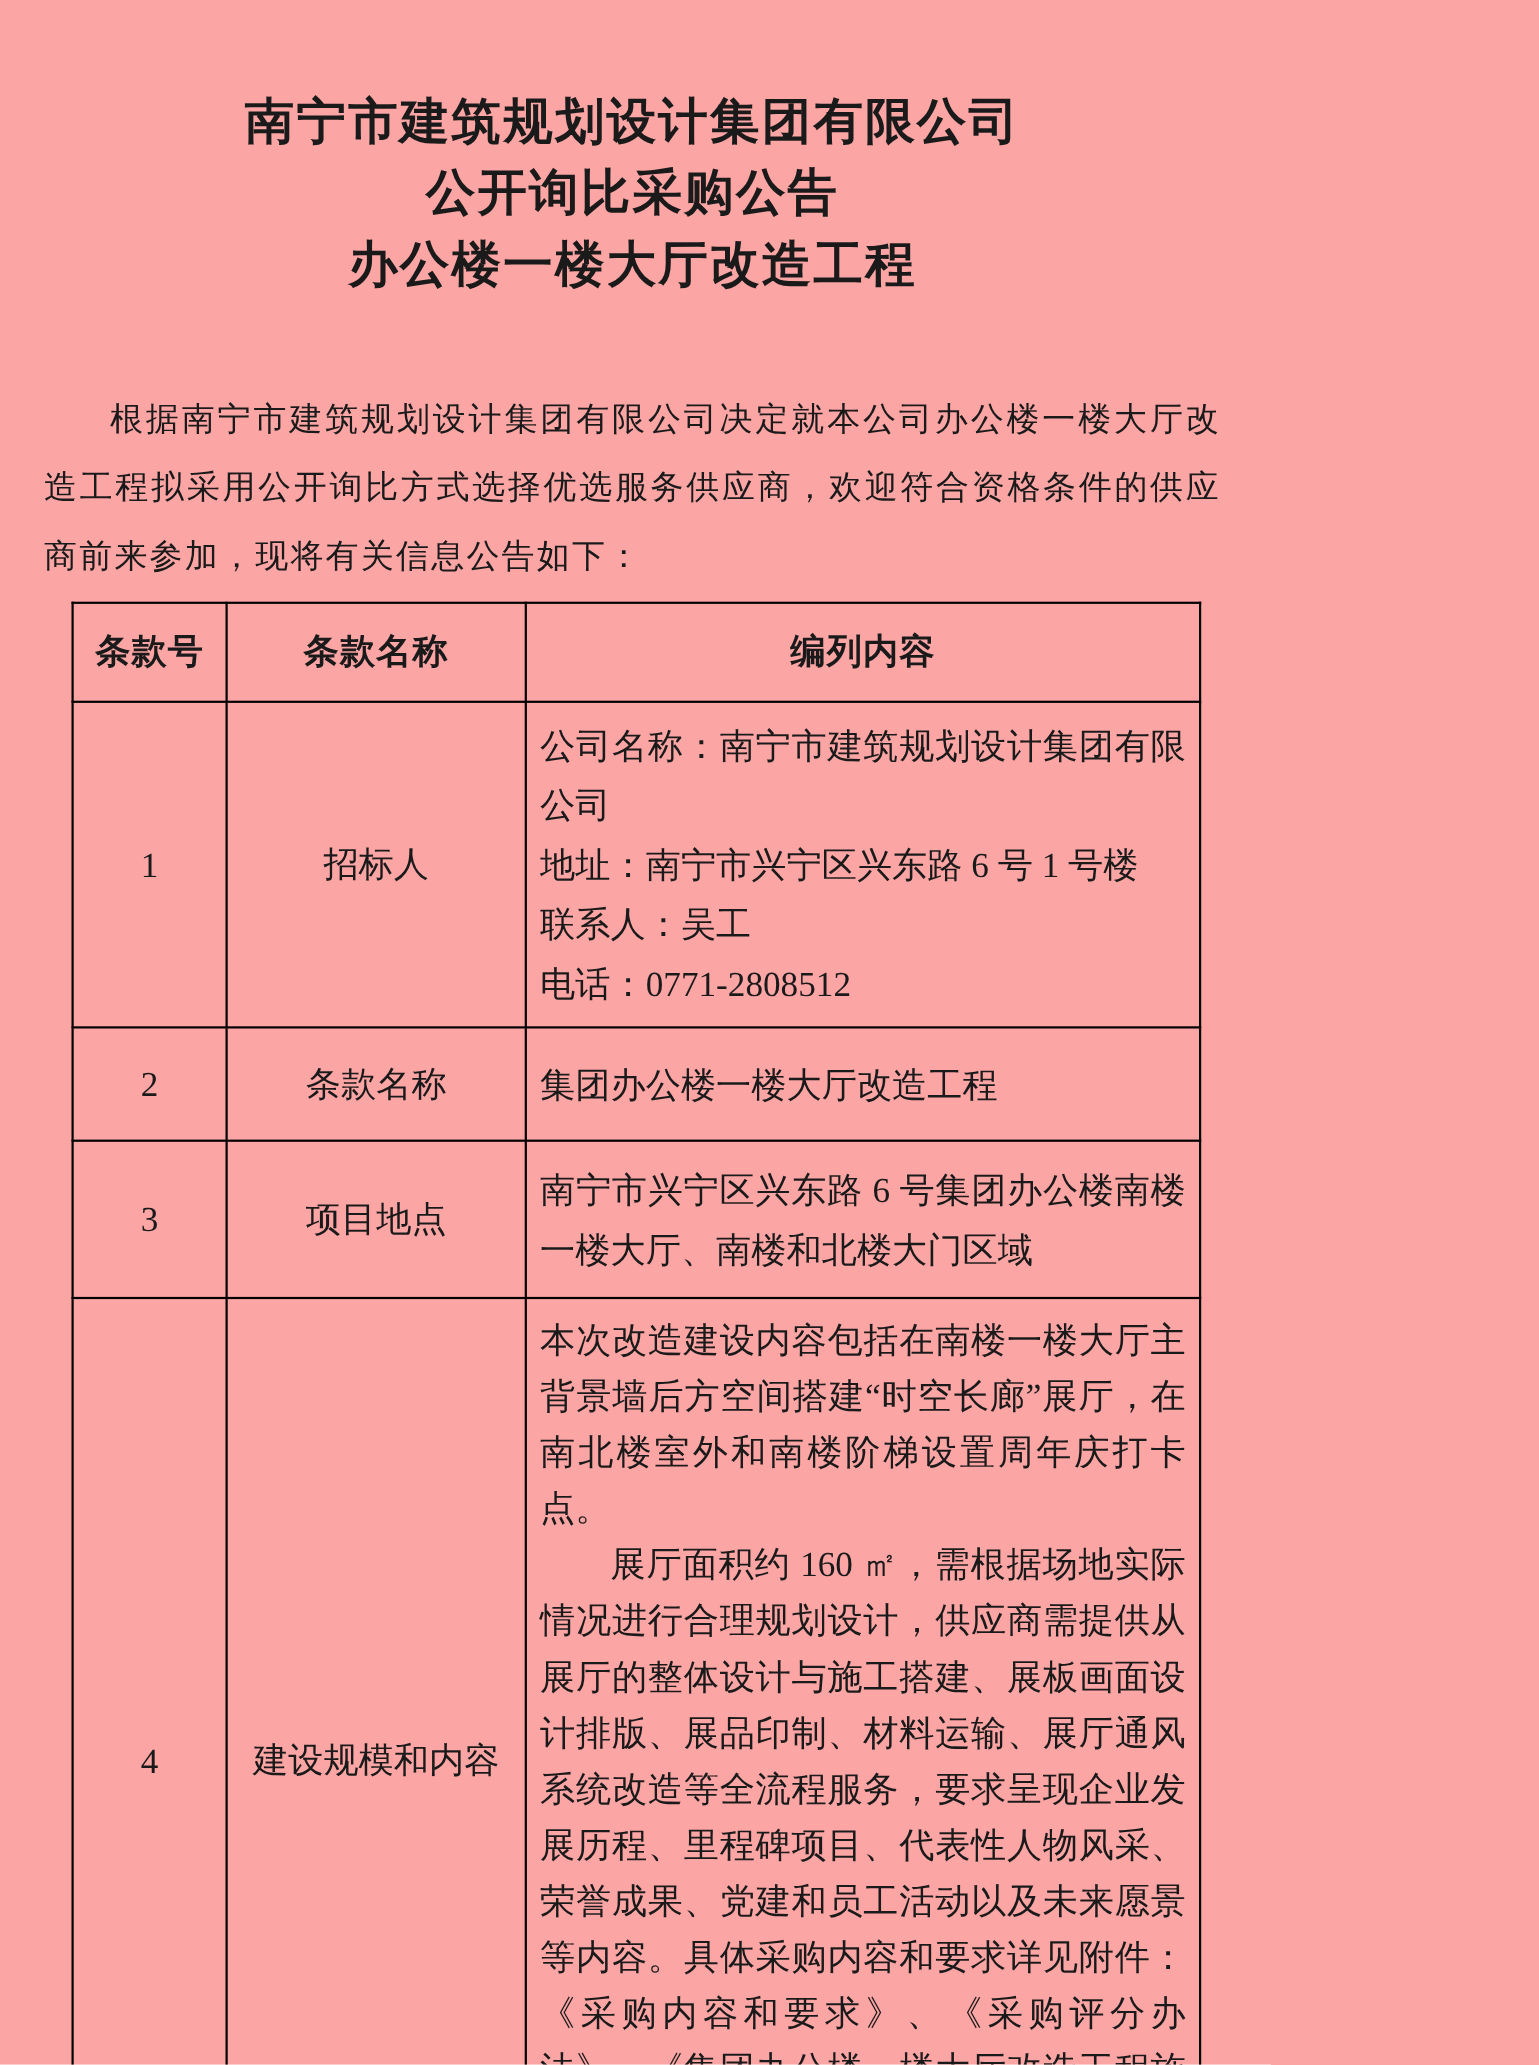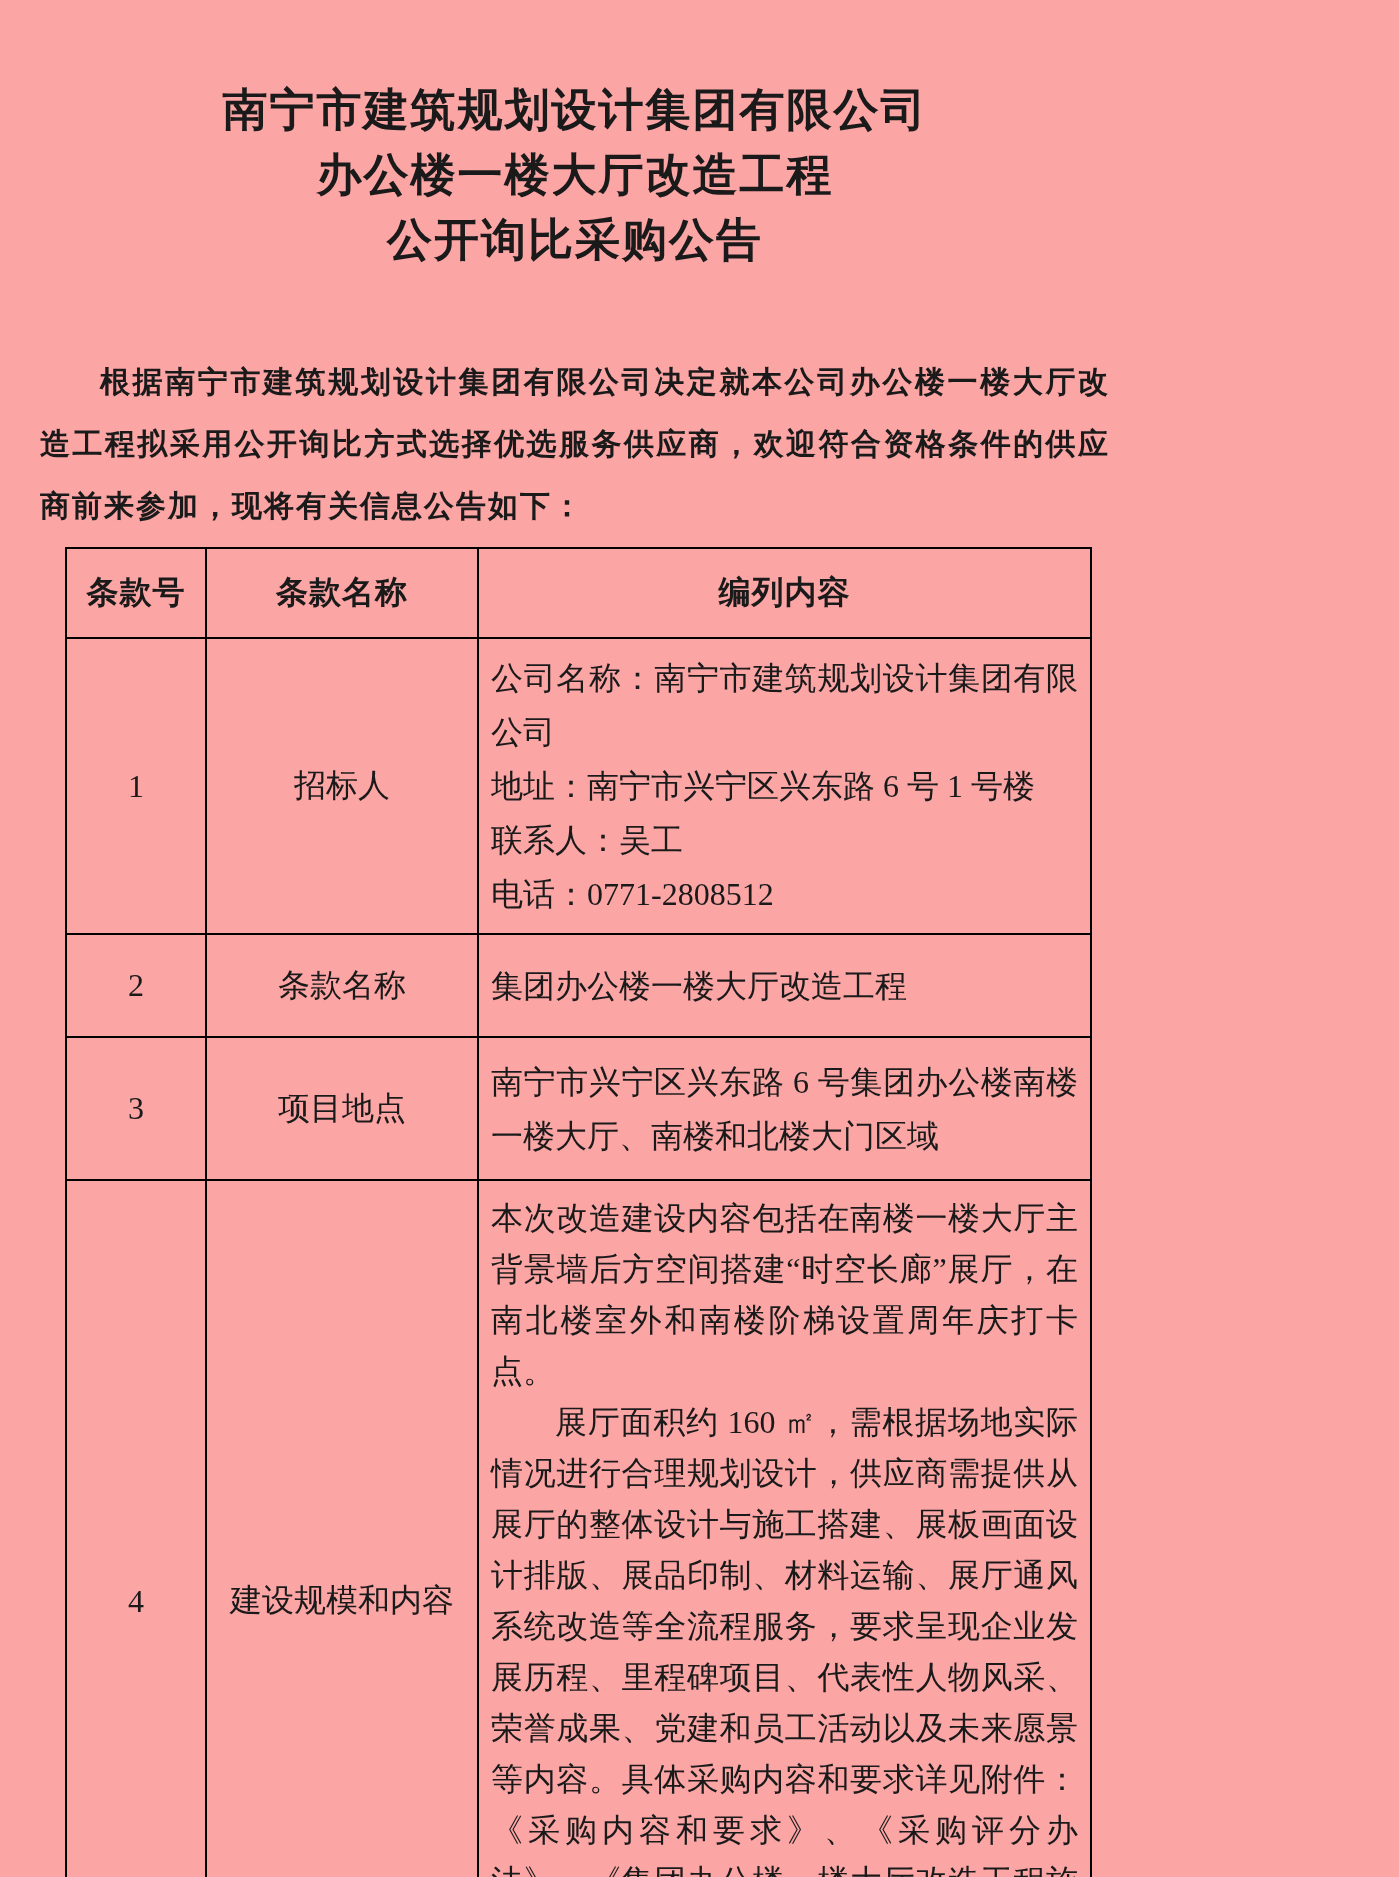--- a/index.html
+++ b/index.html
@@ -35,21 +35,20 @@
     display: block;
   }
   .intro {
     margin: 78px 0 0 0;
     font-size: 30px;
     line-height: 62px;
     text-indent: 2em;
     text-align: justify;
     text-justify: inter-character;
     letter-spacing: 2px;
-    font-weight: bold;
   }
   table.terms-table {
     margin-top: 10px;
     margin-left: 25px;
     width: 1025px;
     border-collapse: collapse;
     table-layout: fixed;
   }
   .terms-table th,
   .terms-table td {
@@ -98,22 +97,22 @@
   }
 </style>
 </head>
 <body>
 
 <div class="page">
   <div class="content">
 
     <h1 class="doc-title">
       <span class="title-line">南宁市建筑规划设计集团有限公司</span>
+      <span class="title-line">公开询比采购公告</span>
       <span class="title-line">办公楼一楼大厅改造工程</span>
-      <span class="title-line">公开询比采购公告</span>
     </h1>
 
     <p class="intro">根据南宁市建筑规划设计集团有限公司决定就本公司办公楼一楼大厅改造工程拟采用公开询比方式选择优选服务供应商，欢迎符合资格条件的供应商前来参加，现将有关信息公告如下：</p>
 
     <table class="terms-table">
       <colgroup>
         <col class="col-no">
         <col class="col-name">
         <col class="col-cont">
       </colgroup>

